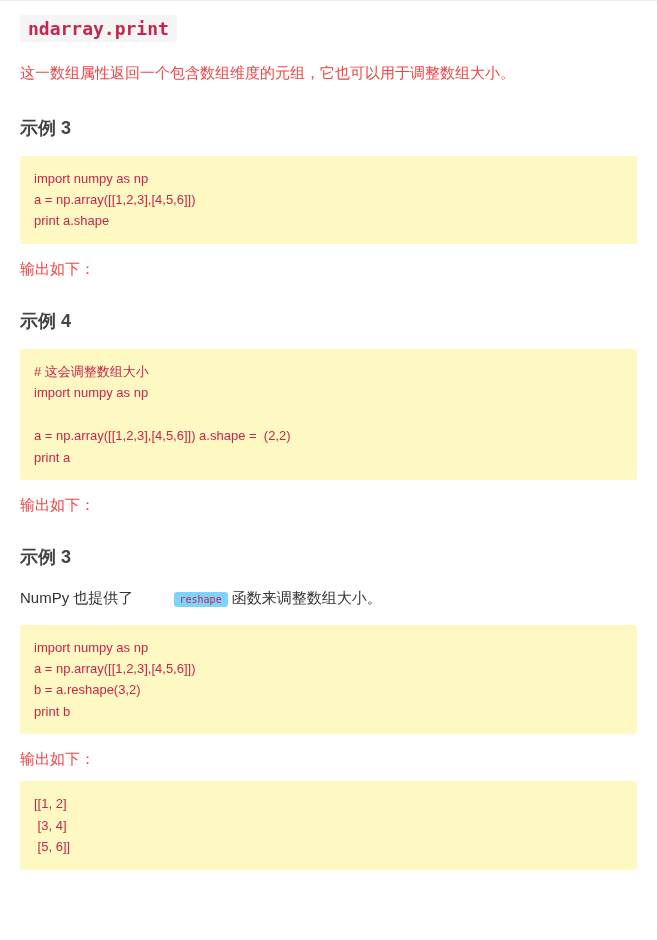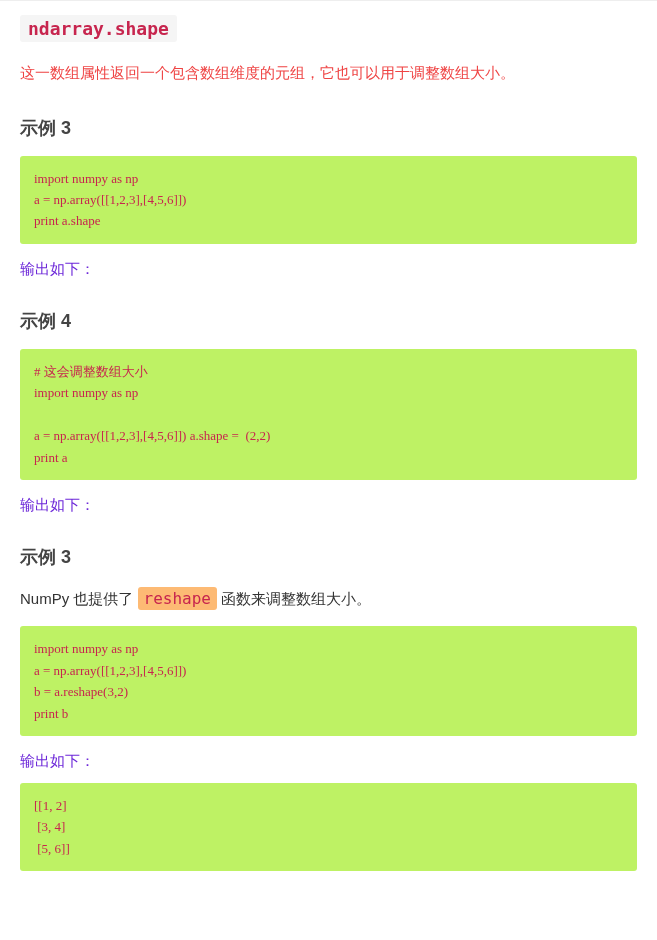--- a/index.html
+++ b/index.html
@@ -37,59 +37,60 @@
     margin: 0 0 30px 0;
     line-height: 1.7;
   }
   h2.section {
     font-size: 18px;
     font-weight: 700;
     color: #444;
     margin: 30px 0 16px 0;
   }
   pre.code, pre.output {
-    background: #bef264;
+    background: #fef9c3;
     border-radius: 3px;
     padding: 12px 14px;
     margin: 0 0 16px 0;
-    font-family: Liberation Serif, serif;
+    font-family: Liberation Sans, sans-serif;
     font-size: 13px;
     line-height: 1.65;
     white-space: pre;
     overflow-x: auto;
   }
   pre.code { color: #c7254e; }
   pre.output { color: #c7254e; }
   p.outlabel {
     font-size: 15px;
-    color: #6d28d9;
+    color: #ef4444;
     margin: 16px 0 12px 0;
   }
   p.inline-desc {
     font-size: 15px;
     color: #333;
     margin: 16px 0 14px 0;
     line-height: 1.7;
   }
   code.inline {
-    background: #fdba74;
+    background: #7dd3fc;
     color: #c7254e;
     padding: 2px 6px;
     border-radius: 3px;
     font-family: Consolas, Monaco, monospace;
-    font-size: 16px;
+    font-size: 10px;
+    margin-left: 36px;
   }
 </style>
 </head>
 <body>
 
 <div class="container">
 
   <h1 class="title">
-    <code>ndarray.shape</code>
+    <code>ndarray.print</code>
   </h1>
 
   <p class="desc">这一数组属性返回一个包含数组维度的元组，它也可以用于调整数组大小。</p>
 
   <h2 class="section">示例 3</h2>
   <pre class="code">import numpy as np
 a = np.array([[1,2,3],[4,5,6]])
 print a.shape</pre>
   <p class="outlabel">输出如下：</p>
 

